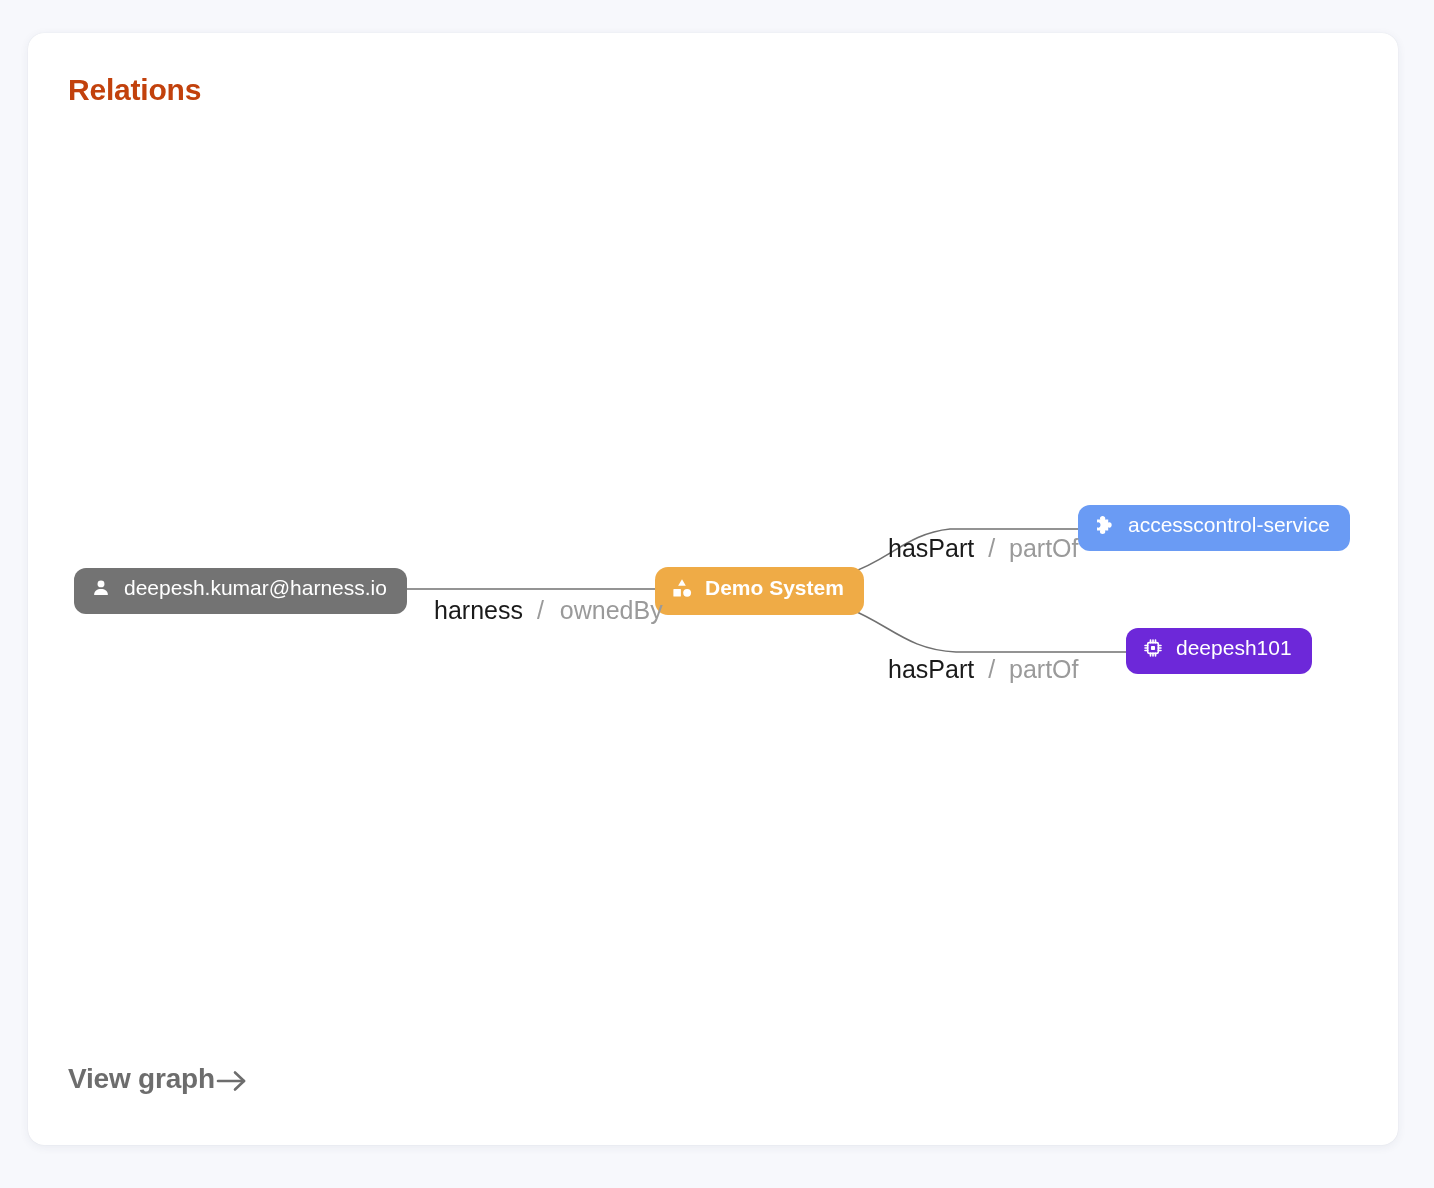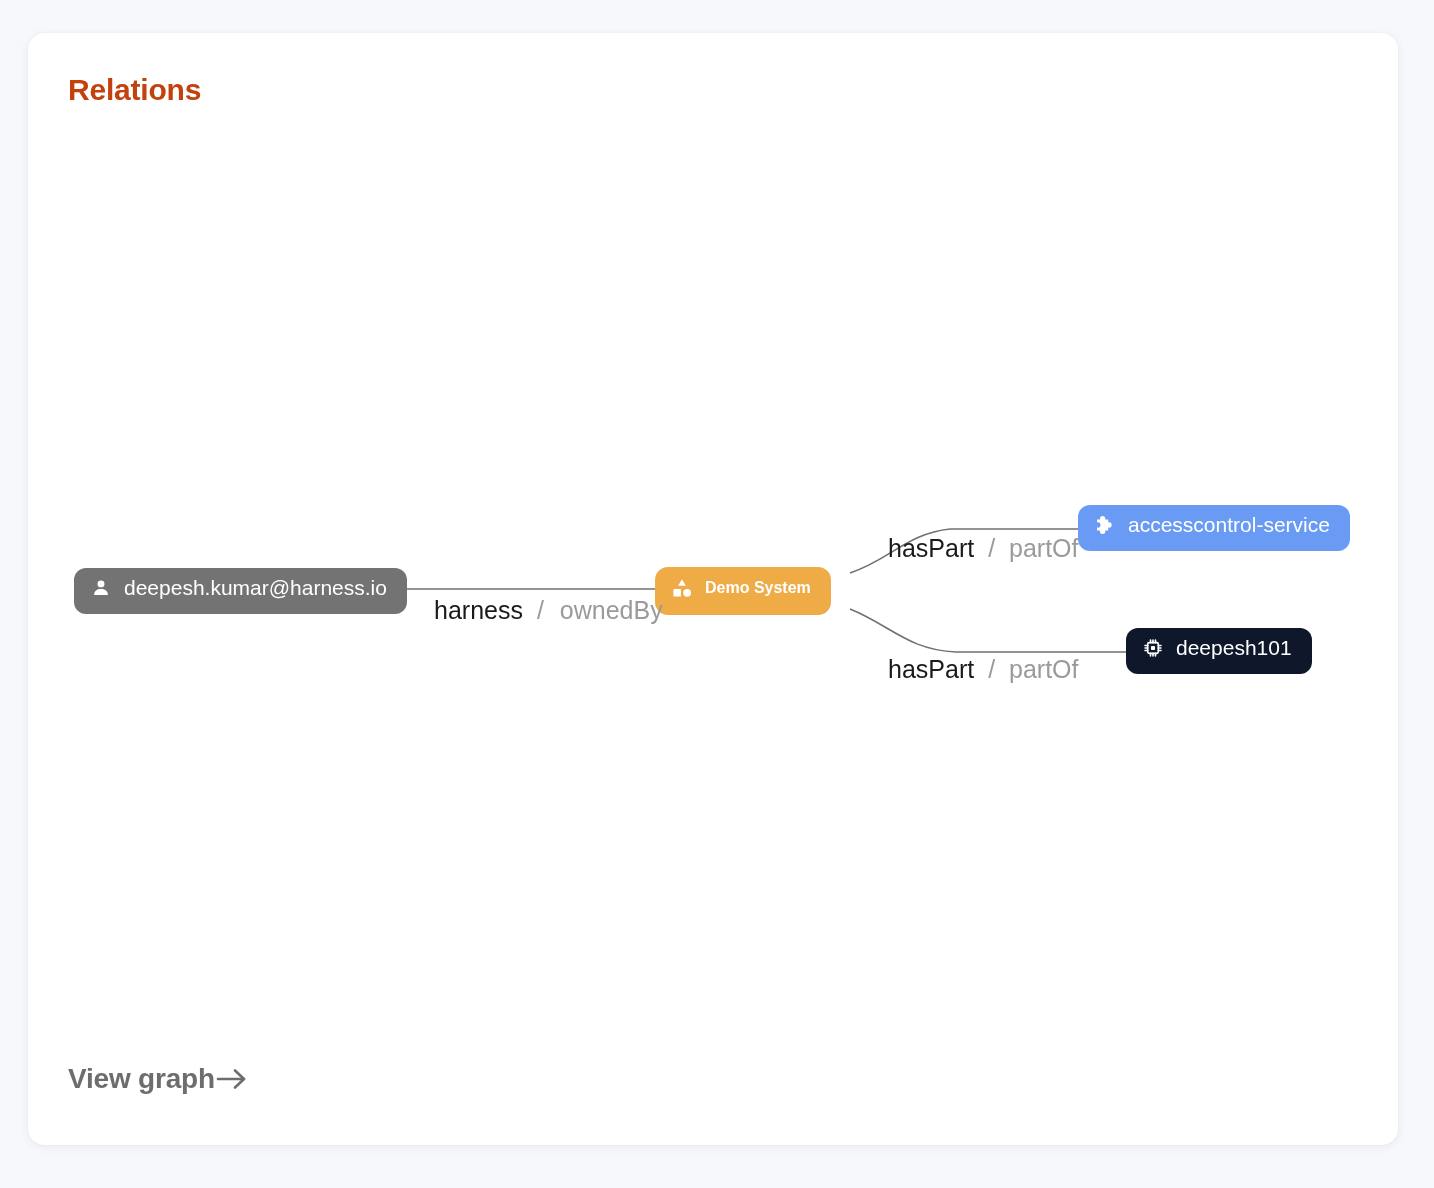--- a/index.html
+++ b/index.html
@@ -83,30 +83,30 @@
     top: 535px;
     background: #737373;
   }
   .node-system {
     left: 627px;
     top: 534px;
     background: #efab46;
     height: 48px;
     border-radius: 13px;
   }
-  .node-system .node-label { font-weight: 700; font-size: 16px; }
+  .node-system .node-label { font-weight: 700; font-size: 21px; }
   .node-component {
     left: 1050px;
     top: 472px;
     background: #6a9bf4;
   }
   .node-resource {
     left: 1098px;
     top: 595px;
-    background: #0f172a;
+    background: #6d28d9;
   }
 
   .edge-label {
     position: absolute;
     font-size: 25px;
     line-height: 1;
     white-space: nowrap;
     color: #1a1a1a;
   }
   .edge-label .sep,
@@ -114,21 +114,21 @@
 
   .lbl-owner { left: 406px; top: 565px; }
   .lbl-haspart-top { left: 860px; top: 503px; }
   .lbl-haspart-bottom { left: 860px; top: 624px; }
 
   .view-graph {
     position: absolute;
     left: 40px;
     top: 1030px;
     display: flex;
-    align-items: center;
+    align-items: flex-end;
     gap: 0;
     font-size: 28px;
     font-weight: 700;
     color: #6d6d6d;
     cursor: pointer;
     letter-spacing: -0.2px;
   }
   .view-graph .arrow {
     display: inline-flex;
     align-items: center;

